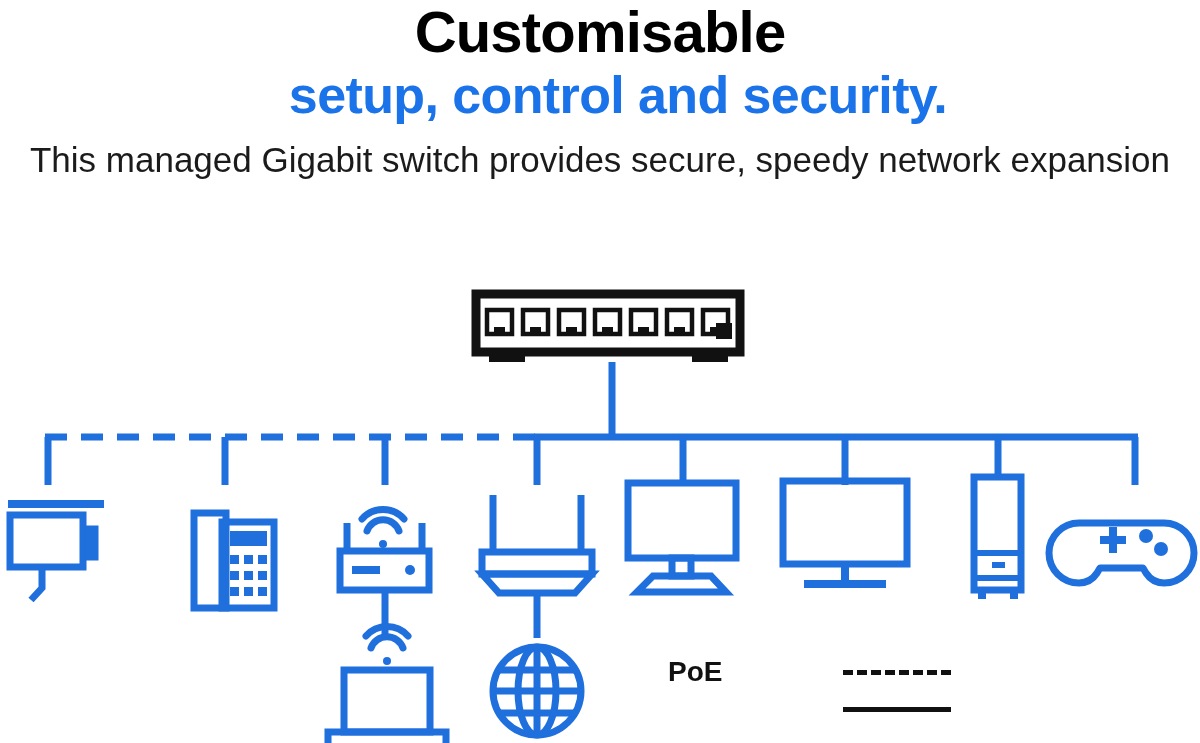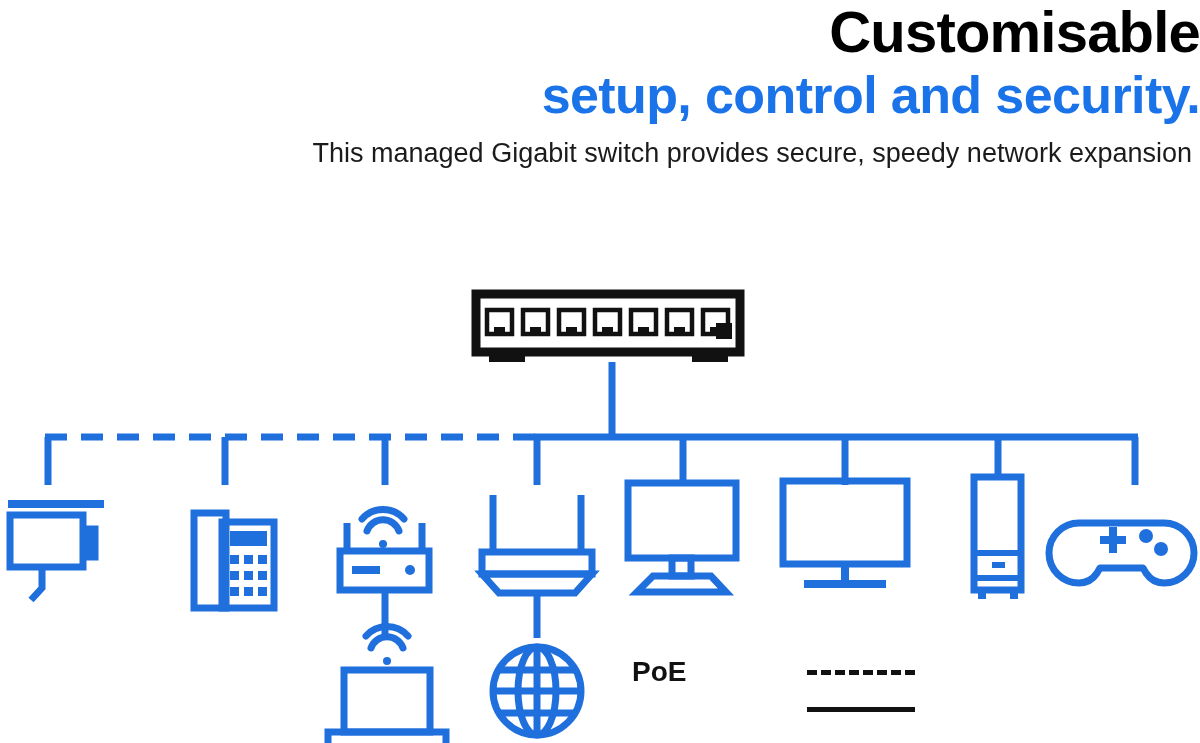--- a/index.html
+++ b/index.html
@@ -19,21 +19,21 @@
     background: #ffffff;
     overflow: hidden;
   }
 
   
   .heading-block {
     position: absolute;
     left: 0;
     top: 0;
     width: 1200px;
-    text-align: right;
+    text-align: center;
   }
   .headline-1 {
     margin: 0;
     padding: 0;
     font-size: 58px;
     line-height: 64px;
     font-weight: 700;
     letter-spacing: -0.8px;
     color: #000000;
     font-family: "Liberation Sans", sans-serif;
@@ -41,44 +41,44 @@
   .headline-2 {
     margin: 0;
     padding: 0;
     font-size: 52px;
     line-height: 62px;
     font-weight: 700;
     letter-spacing: -0.6px;
     font-family: "Liberation Sans", sans-serif;
   }
   .subtitle {
-    margin: 8px;
+    margin: 14px;
     padding: 0;
-    font-size: 27px;
+    font-size: 35px;
     line-height: 39px;
     font-weight: 400;
     color: #1b1b1b;
     font-family: "Liberation Sans", sans-serif;
   }
   .sub-line { display: block; }
 
   
   #diagram {
     position: absolute;
     left: 0;
     top: 270px;
     width: 1200px;
     height: 473px;
   }
   #diagram svg { display: block; }
 
   
   .legend {
     position: absolute;
-    left: 632px;
+    left: 668px;
     top: 655px;
     width: 290px;
     height: 80px;
   }
   .legend-row {
     position: absolute;
     left: 0;
     width: 290px;
     height: 34px;
   }

